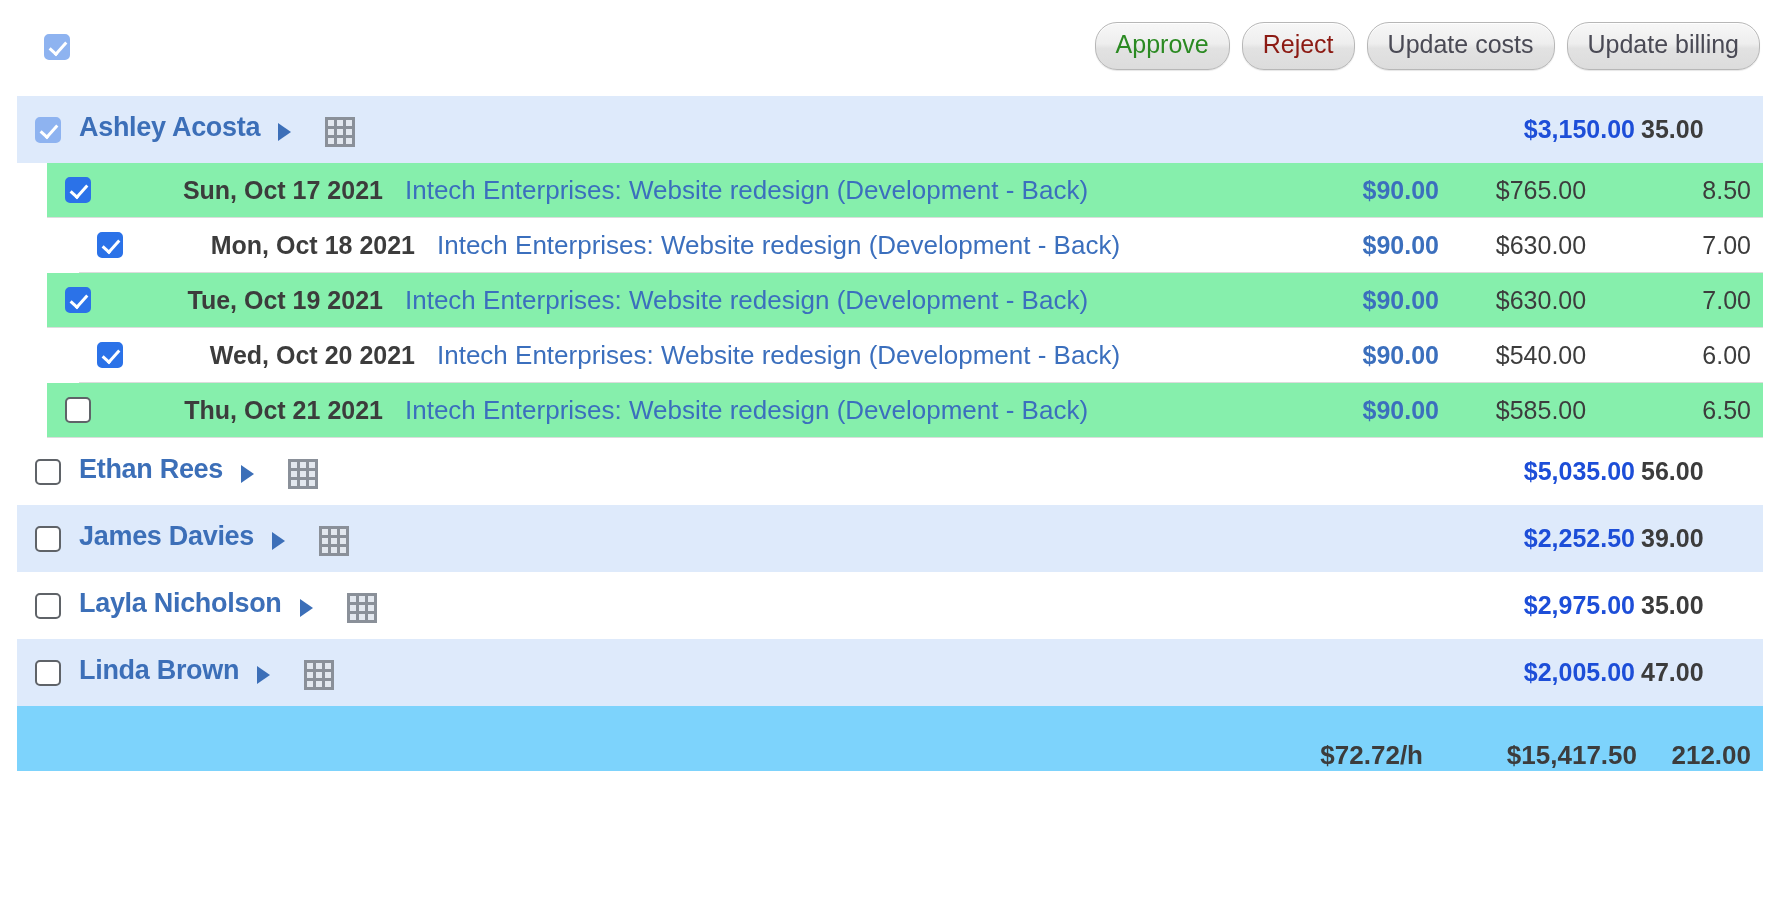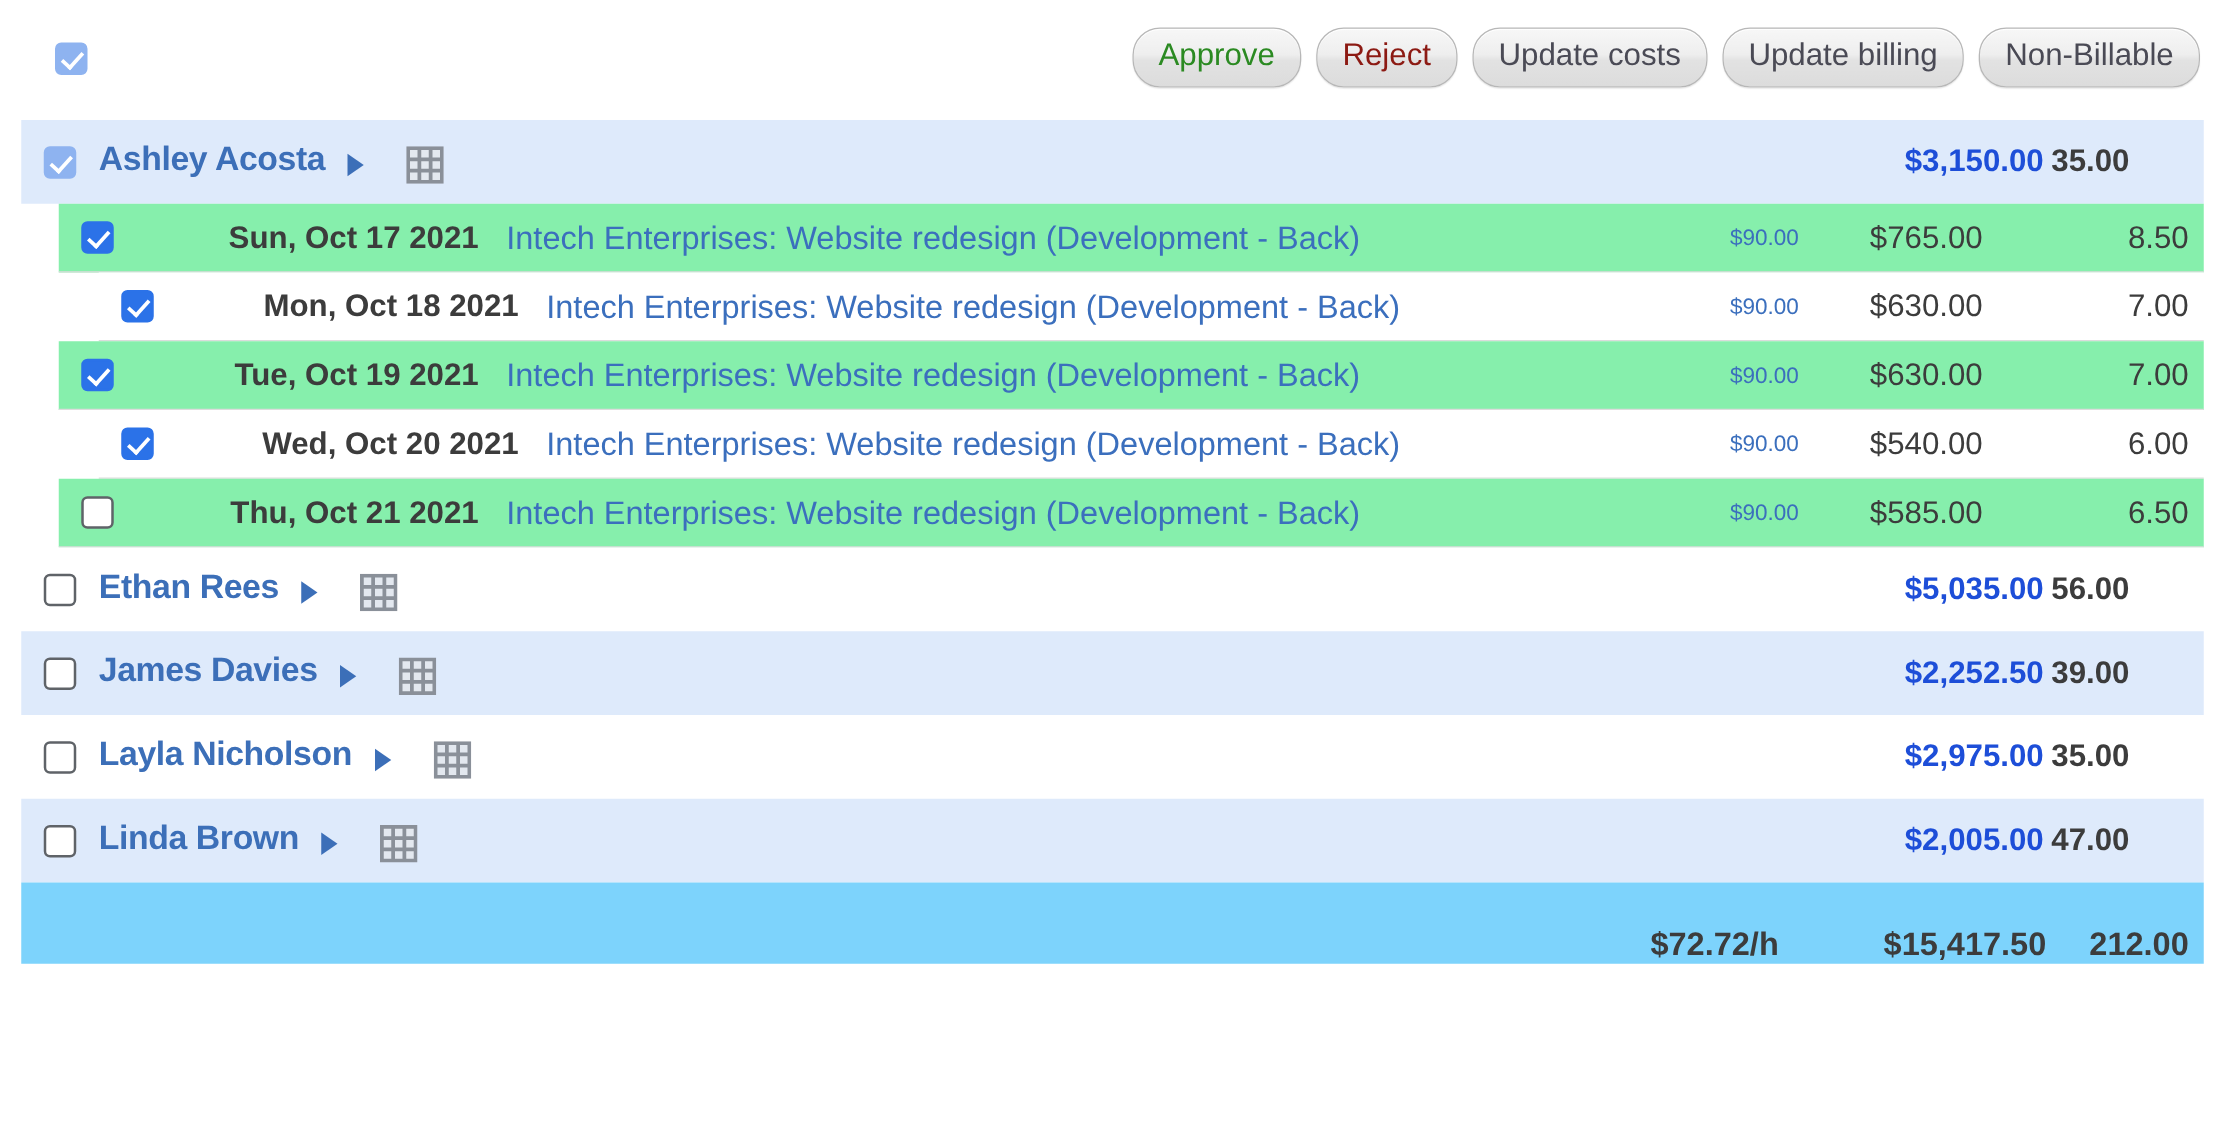--- a/index.html
+++ b/index.html
@@ -170,23 +170,24 @@
   .detail-task {
     font-size: 26px;
     color: #3b6fbd;
     white-space: nowrap;
     padding-left: 4px;
   }
   .detail-spacer { flex: 1 1 auto; }
   .detail-rate {
     width: 180px;
     text-align: right;
-    font-size: 18px;
+    font-size: 25px;
     color: #3b6fbd;
     padding-right: 8px;
+    font-weight: bold;
   }
   .detail-amount {
     width: 194px;
     text-align: center;
     font-size: 25px;
     color: #3c3c3c;
     padding-right: 6px;
   }
   .detail-hours {
     width: 122px;
@@ -238,21 +239,20 @@
 
   <div class="toolbar">
     <div class="toolbar-check">
       <span class="cb checked-soft"></span>
     </div>
     <div class="btn-group">
         <button class="btn approve">Approve</button>
         <button class="btn reject">Reject</button>
         <button class="btn">Update costs</button>
         <button class="btn">Update billing</button>
-        <button class="btn">Non-Billable</button>
       </div>
   </div>
 
   <div class="table">
     <div id="rows">
         <div class="emp-row alt">
           <div class="emp-cb">
             <span class="cb checked-soft"></span>
           </div>
           <div><span class="emp-name">Ashley Acosta</span><span class="tri"></span><span class="grid-icon"><svg width="30" height="30" viewBox="0 0 30 30">

